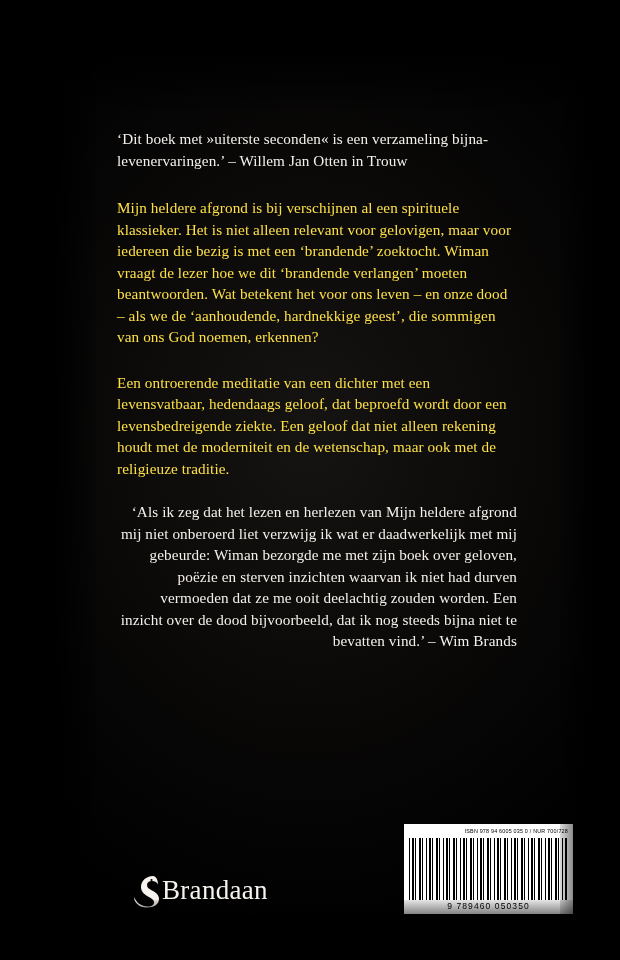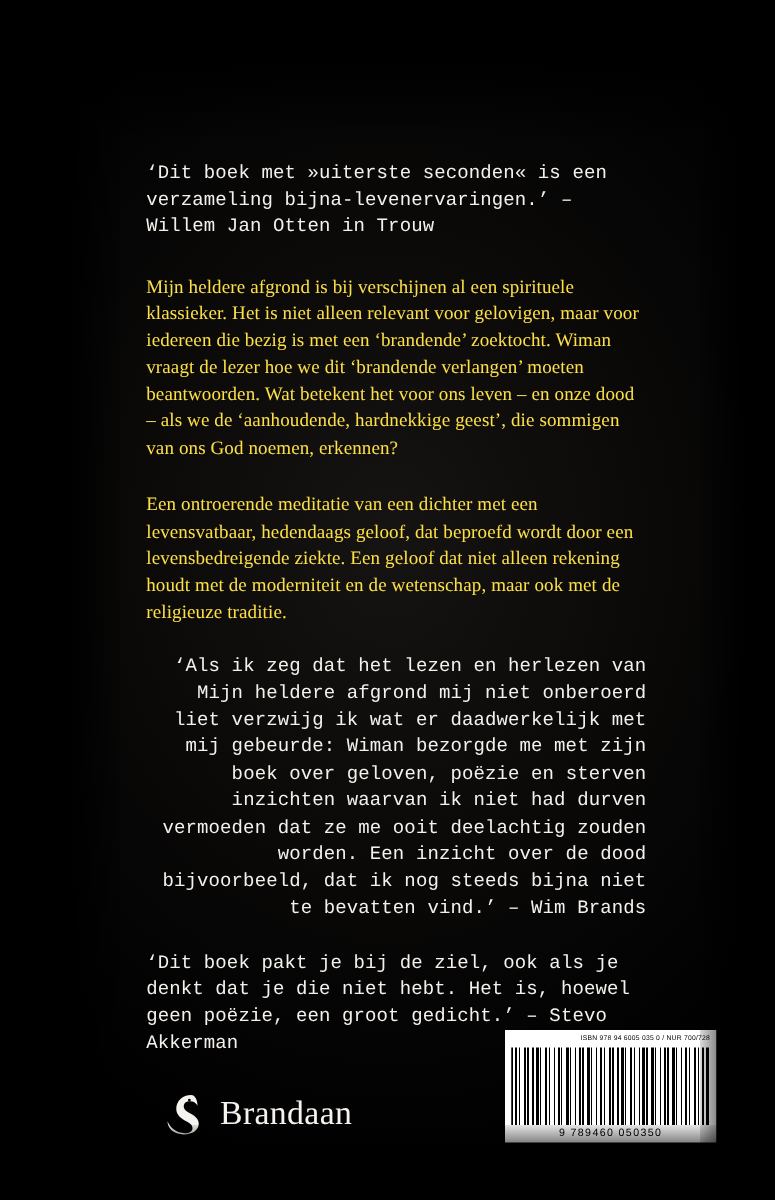--- a/index.html
+++ b/index.html
@@ -67,37 +67,35 @@
   }
   .para {
     color: #fde047;
     font-size: 15.2px;
     line-height: 21.5px;
     letter-spacing: 0.1px;
     margin: 0;
   }
   .para.white {
     color: #f4f1ec;
-    font-family: Liberation Mono, monospace;
   }
 
   .quote-1 { margin-bottom: 26px; }
   .desc-1 { margin-bottom: 24px; }
   .desc-2 { }
   .quote-2 { margin-bottom: 22px; text-align: right; }
   .quote-3 { }
 
   
   .publisher {
     position: absolute;
     left: 128px;
     bottom: 52px;
     display: flex;
     align-items: center;
-    gap: 14px;
   }
   .publisher-mark {
     width: 34px;
     height: 36px;
     position: relative;
   }
   .publisher-name {
     color: #f6f3ee;
     font-size: 27px;
     letter-spacing: 0.3px;
@@ -162,23 +160,20 @@
     </div>
 
     <div class="block desc-2">
       <p class="para">Een ontroerende meditatie van een dichter met een levensvatbaar, hedendaags geloof, dat beproefd wordt door een levensbedreigende ziekte. Een geloof dat niet alleen rekening houdt met de moderniteit en de wetenschap, maar ook met de religieuze traditie.</p>
     </div>
 
     <div class="block quote-2">
       <p class="para white">‘Als ik zeg dat het lezen en herlezen van Mijn heldere afgrond mij niet onberoerd liet verzwijg ik wat er daadwerkelijk met mij gebeurde: Wiman bezorgde me met zijn boek over geloven, poëzie en sterven inzichten waarvan ik niet had durven vermoeden dat ze me ooit deelachtig zouden worden. Een inzicht over de dood bijvoorbeeld, dat ik nog steeds bijna niet te bevatten vind.’ – Wim Brands</p>
     </div>
 
-    <div class="block quote-3">
-      <p class="para white"> ‘Dit boek pakt je bij de ziel, ook als je denkt dat je die niet hebt. Het is, hoewel geen poëzie, een groot gedicht.’ – Stevo Akkerman</p>
-    </div>
 
   </div>
 
   <div class="publisher">
     <span class="publisher-mark">
       <svg width="34" height="36" viewBox="0 0 34 36" aria-hidden="true">
         <path d="M25 4 C18 4 13 9 13 15 C13 20 17 23 21 25 C24 26.5 26 28 26 30.5 C26 33 23.5 34.5 20 34.5 C13 34.5 8 30 6 25 C6 30.5 11 35.5 19 35.5 C26 35.5 31 32 31 27 C31 23 28 20.5 24 18.5 C21 17 19 15.5 19 13 C19 10.5 21 9 24 9 C27 9 29 10.5 30 12.5 C30 8 28 4 25 4 Z" fill="#f6f3ee"></path>
         <circle cx="23.5" cy="8" r="1.1" fill="#000000"></circle>
       </svg>
     </span>

